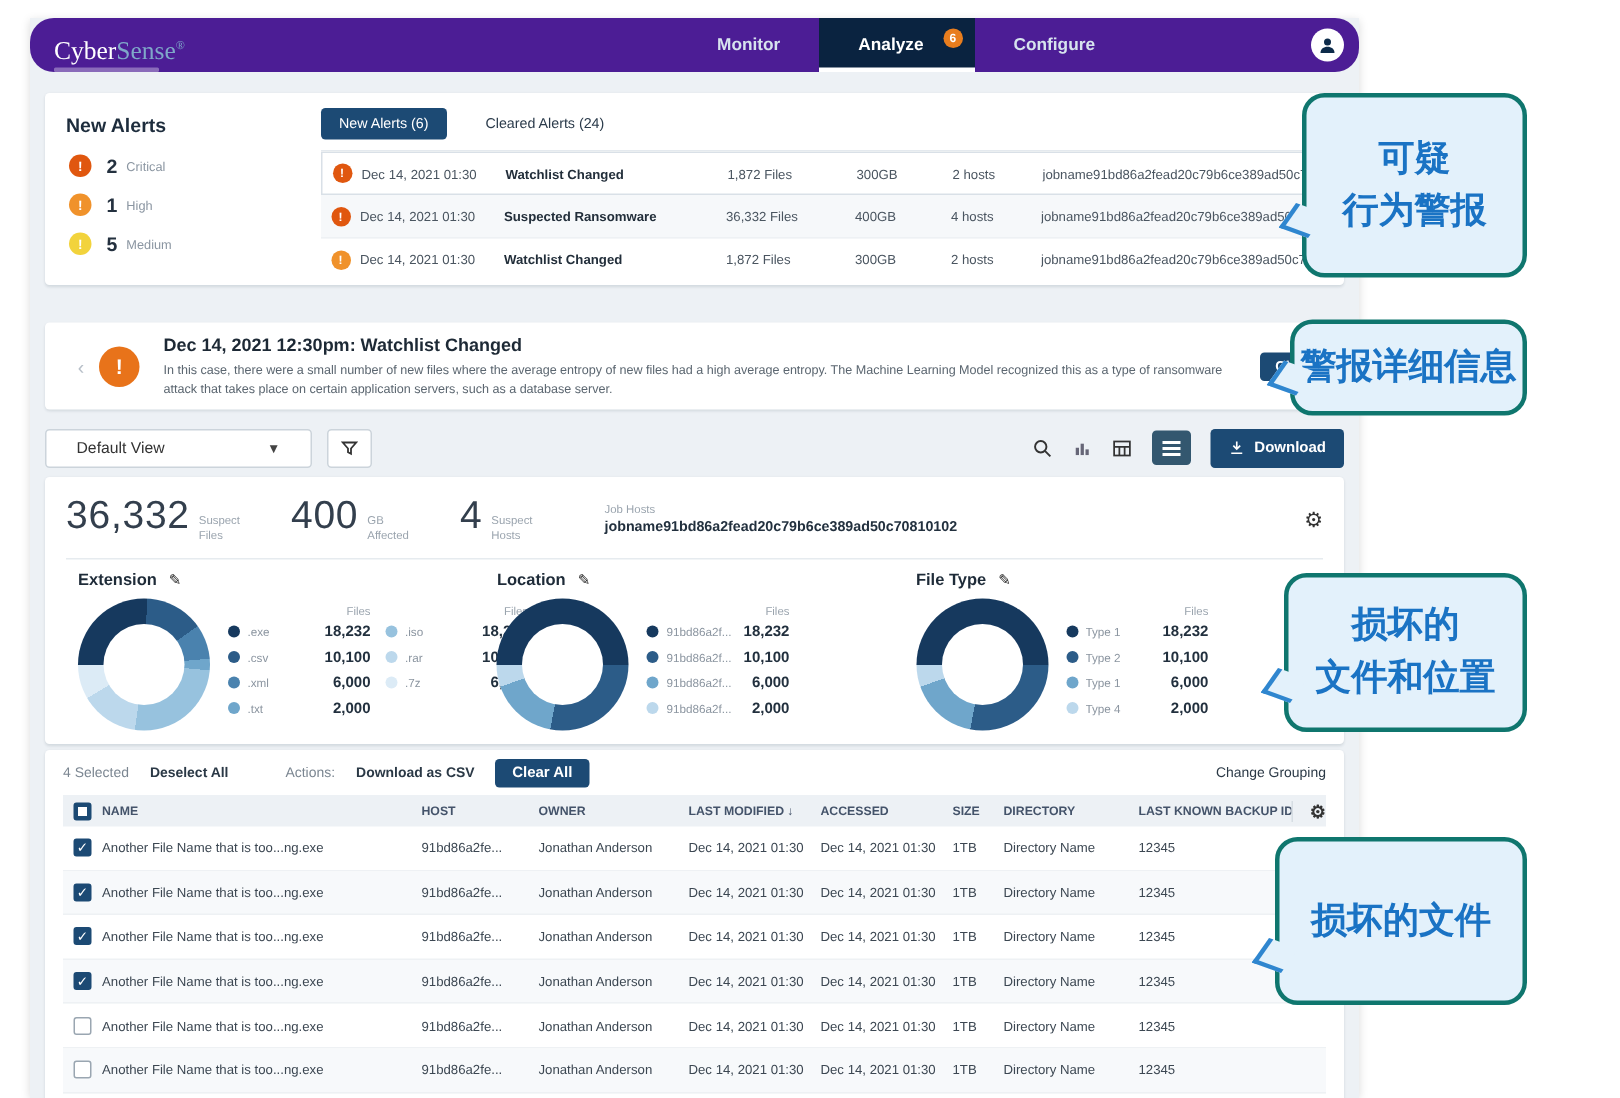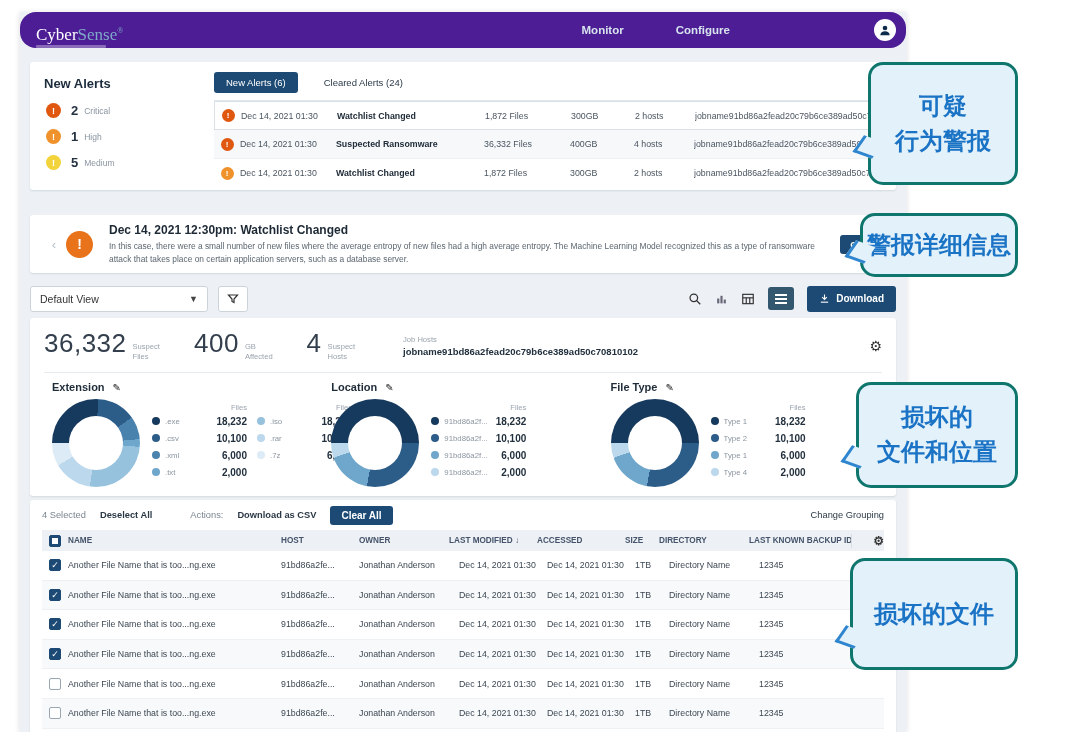--- a/index.html
+++ b/index.html
@@ -51,21 +51,21 @@
   .detail-card { top:203px; height:58px; display:flex; align-items:center; padding:0 12px; }
   .detail-chevron { color:#b7bfc8; font-size:13px; width:24px; flex:none; text-align:center; }
   .detail-ico { flex:none; width:27px; height:27px; border-radius:50%; background:#e8731a; color:#fff; font-weight:bold; font-size:14px; display:flex; align-items:center; justify-content:center; margin-right:16px; }
   .detail-body { flex:1; min-width:0; padding-right:14px; }
   .detail-title { font-size:12px; font-weight:bold; color:#1d2935; margin-bottom:3px; }
   .detail-desc { font-size:8.4px; color:#5b6670; line-height:1.45; }
   .btn-navy { background:#1c4a74; color:#fff; border:none; border-radius:3px; font-size:9.5px; font-weight:bold; padding:4px 10px; cursor:pointer; font-family:inherit; }
 
   
   .toolbar { position:absolute; left:10px; top:273px; width:866px; height:27px; display:flex; align-items:center; }
-  .view-select { width:178px; height:26px; background:#fff; border:1px solid #ccd4db; border-radius:3px; display:flex; align-items:center; padding:0 9px; font-size:10.5px; color:#333; cursor:pointer; }
+  .view-select { width:178px; height:26px; background:#fff; border:1px solid #ccd4db; border-radius:3px; display:flex; align-items:center; padding:0 20px; font-size:10.5px; color:#333; cursor:pointer; }
   .view-caret { margin-left:auto; font-size:9px; color:#444; }
   .tool-btn { width:30px; height:26px; background:#fff; border:1px solid #ccd4db; border-radius:3px; display:flex; align-items:center; justify-content:center; margin-left:10px; cursor:pointer; }
   .tb-right { margin-left:auto; display:flex; align-items:center; gap:13px; }
   .tb-ico { display:flex; align-items:center; justify-content:center; cursor:pointer; }
   .tb-toggle { width:26px; height:23px; background:#33576f; border-radius:3px; display:flex; flex-direction:column; align-items:center; justify-content:center; gap:2px; cursor:pointer; }
   .tb-toggle span { display:block; width:12px; height:2px; background:#fff; }
   .btn-download { display:flex; align-items:center; gap:6px; background:#1c4a74; color:#fff; border:none; border-radius:3px; height:26px; padding:0 12px; font-size:10px; font-weight:bold; cursor:pointer; font-family:inherit; }
 
   
   .summary-card { top:306px; height:178px; padding:8px 14px 0; }
@@ -126,20 +126,24 @@
       <div class="logo">
         <span class="logo-main">
           <span class="logo-p1">Cyber</span><span class="logo-p2">Sense</span><span class="logo-reg">®</span>
         </span>
         <div class="logo-tagline"></div>
       </div>
       <nav class="nav-tabs" id="nav-tabs">
           <div class="nav-tab">
             <span>Monitor</span>
           </div>
+          <div class="nav-tab active" style="padding-right: 34px;">
+            <span>Analyze</span>
+            <span class="nav-badge">6</span>
+          </div>
           <div class="nav-tab">
             <span>Configure</span>
           </div>
         </nav>
       <div class="avatar">
         <svg width="14" height="14" viewBox="0 0 24 24">
             <circle cx="12" cy="8.5" r="4" fill="#0d2b4a"></circle>
             <path d="M4 21c0-4.4 3.6-7 8-7s8 2.6 8 7" fill="#0d2b4a"></path>
           </svg>
       </div>
@@ -427,21 +431,21 @@
         <button class="btn-clear-all">Clear All</button>
         <span class="change-grouping">Change Grouping</span>
       </div>
       <div class="thead">
         <div class="cell-cb">
             <div class="checkbox indet"></div>
           </div>
         <span id="thead-cols" style="display:flex;flex:none">
             <div class="th-cell" style="width: 213px;">NAME</div>
             <div class="th-cell" style="width: 78px;">HOST</div>
-            <div class="th-cell" style="width: 90px;">OWNER</div>
+            <div class="th-cell" style="width: 100px;">OWNER</div>
             <div class="th-cell" style="width: 88px;">LAST MODIFIED<span class="sort-arrow"> ↓</span></div>
             <div class="th-cell" style="width: 88px;">ACCESSED</div>
             <div class="th-cell" style="width: 34px;">SIZE</div>
             <div class="th-cell" style="width: 90px;">DIRECTORY</div>
             <div class="th-cell" style="width: 102px;">LAST KNOWN BACKUP ID</div>
           </span>
         <div class="cell-gear">
             <div class="gear">⚙</div>
           </div>
       </div>

